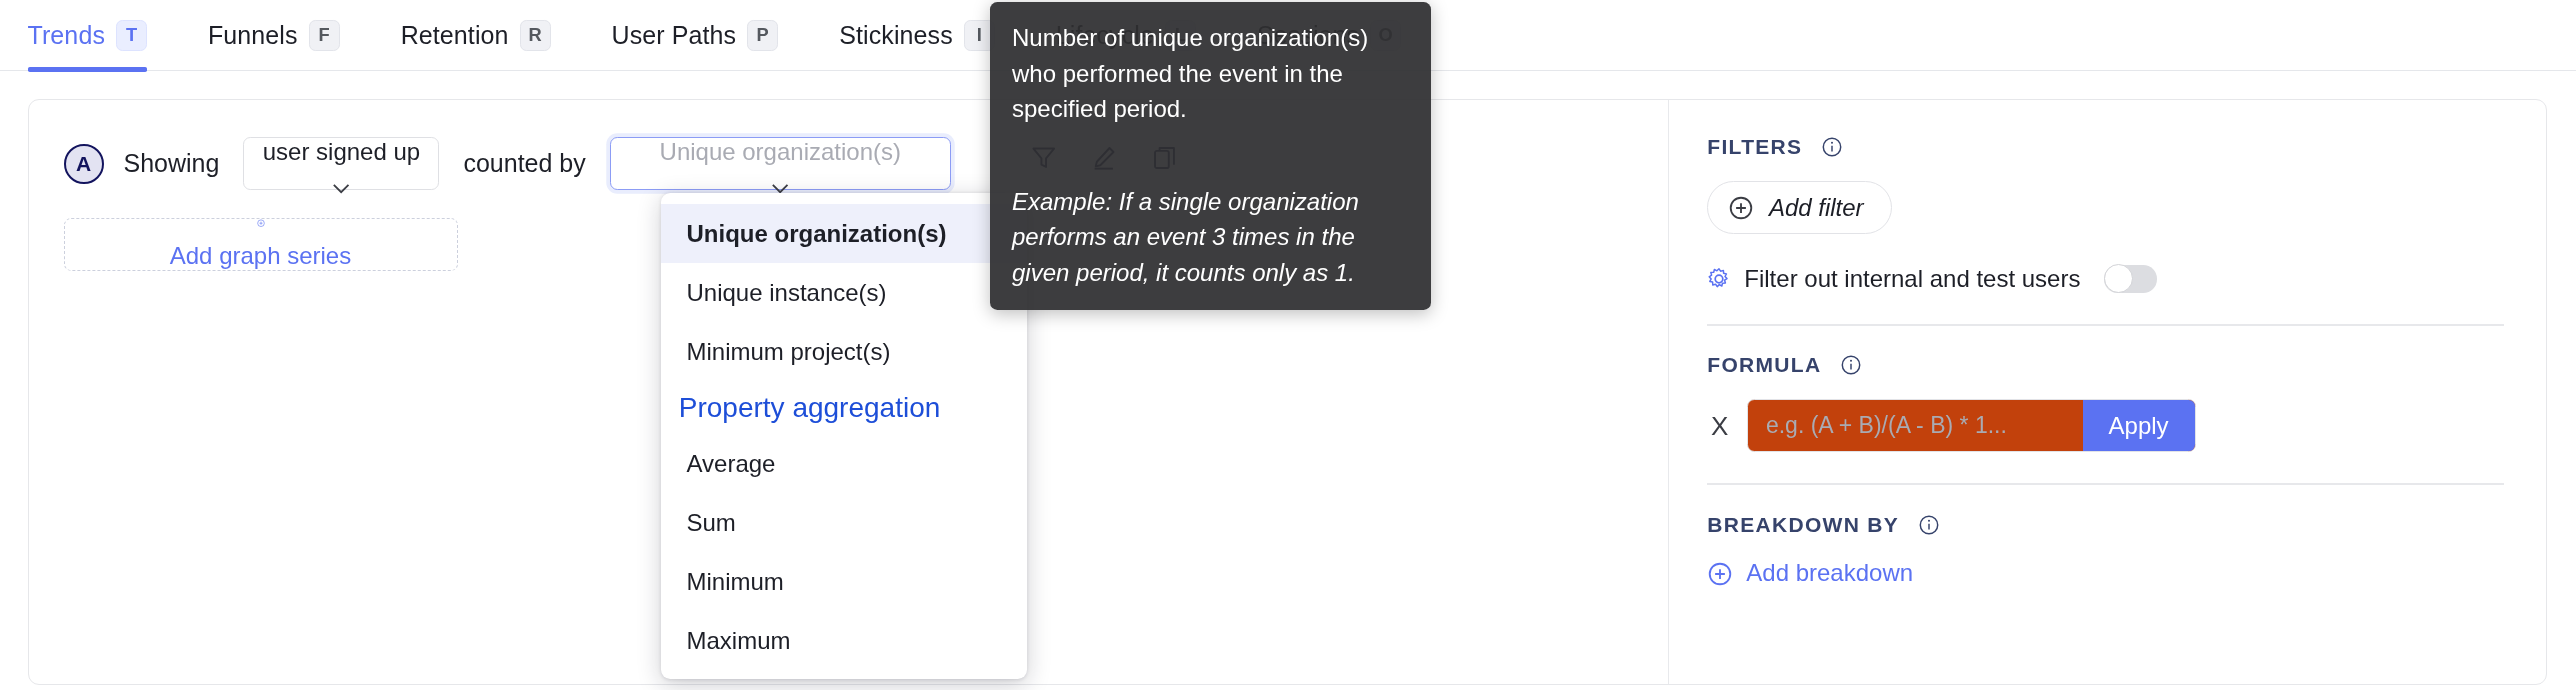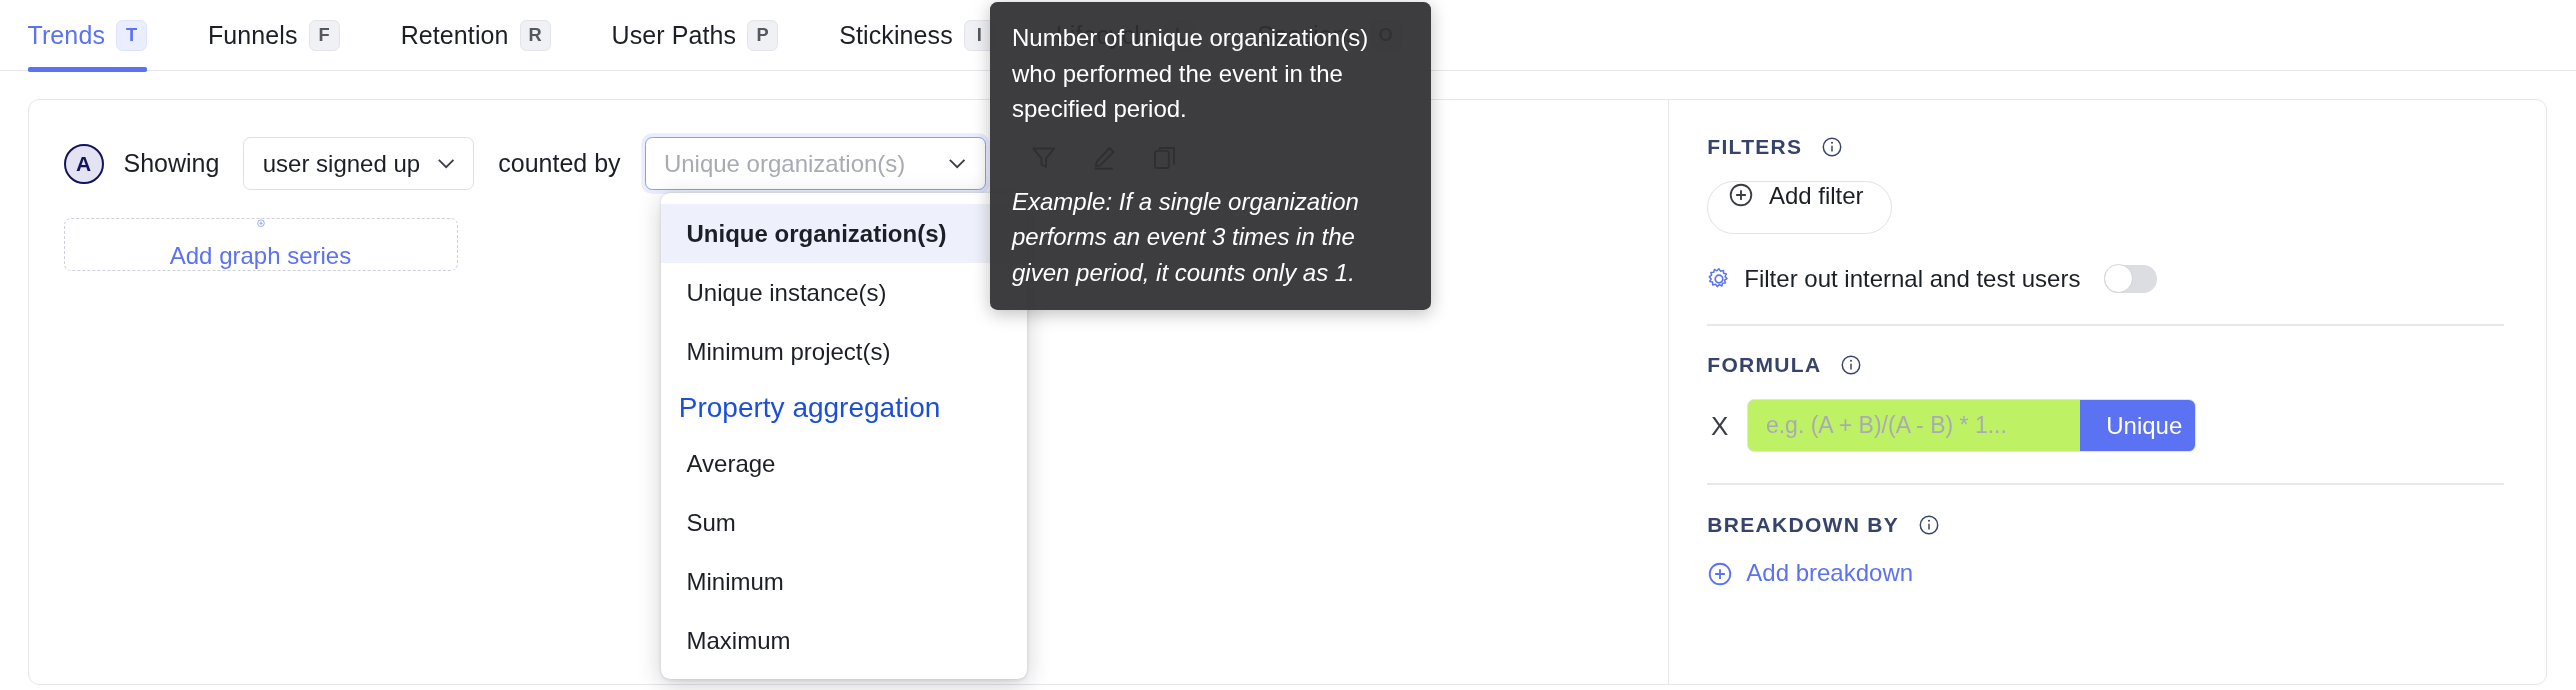--- a/index.html
+++ b/index.html
@@ -124,20 +124,21 @@
     display: flex;
     align-items: center;
     justify-content: space-between;
     gap: 16.5px;
     padding: 0 18.3px;
     margin: 0 24px;
     cursor: pointer;
     font-size: 24px;
     color: #1d1f27;
     white-space: nowrap;
+    flex-direction: column;
   }
   .select-box.focused {
     border-color: #8c9cf5;
     box-shadow: 0 0 0 3.7px #e9edfd;
   }
   .select-box .ph { color: #a9abb3; }
   .chev {
     width: 18.3px; height: 11px;
     flex: none;
   }
@@ -205,29 +206,31 @@
   }
   .sec-title {
     font-size: 21px;
     letter-spacing: 1.3px;
     color: #36436b;
     font-weight: bold;
   }
   .info-i { width: 22px; height: 22px; flex: none; }
   .btn-pill {
     display: inline-flex;
+    align-items: center;
     gap: 14.6px;
     height: 53px;
     padding: 0 27.5px 0 20px;
     border: 1.8px solid #e2e3e7;
     border-radius: 27.5px;
     background: #fff;
     font-size: 24px;
     color: #1d1f27;
     cursor: pointer;
+    font-style: italic;
   }
   .toggle-row {
     display: flex;
     align-items: center;
     gap: 13px;
     margin-top: 31px;
     cursor: pointer;
   }
   .toggle-row .lbl { font-size: 24px; color: #1d1f27; }
   .switch {
@@ -264,21 +267,21 @@
     padding: 0 3.7px;
     line-height: 1;
   }
   .formula-input-wrap {
     display: flex;
     flex: 1;
     height: 53px;
     border: 1.8px solid #e2e3e7;
     border-radius: 7.3px;
     overflow: hidden;
-    background: #bef264;
+    background: #c2410c;
     max-width: 449px;
   }
   .formula-input-wrap input {
     flex: 1;
     border: none;
     outline: none;
     font-size: 23px;
     color: #1d1f27;
     padding: 0 18.3px;
     font-family: "Liberation Sans", sans-serif;
@@ -495,21 +498,21 @@
         <circle cx="12" cy="12" r="9.5" fill="none" stroke="#36436b" stroke-width="1.6"></circle>
         <circle cx="12" cy="7.3" r="1.1" fill="#36436b"></circle>
         <path d="M12 10.5 V17" stroke="#36436b" stroke-width="1.6"></path>
       </svg>
     </div>
 
     <div class="formula-row">
       <span class="x-btn">X</span>
       <div class="formula-input-wrap">
         <input type="text" placeholder="e.g. (A + B)/(A - B) * 1..." style="">
-        <button class="apply-btn">Unique</button>
+        <button class="apply-btn">Apply</button>
       </div>
     </div>
 
     <div class="hr"></div>
 
     <div class="sec-head">
       <span class="sec-title">BREAKDOWN BY</span>
       <svg class="info-i" viewBox="0 0 24 24">
         <circle cx="12" cy="12" r="9.5" fill="none" stroke="#36436b" stroke-width="1.6"></circle>
         <circle cx="12" cy="7.3" r="1.1" fill="#36436b"></circle>

